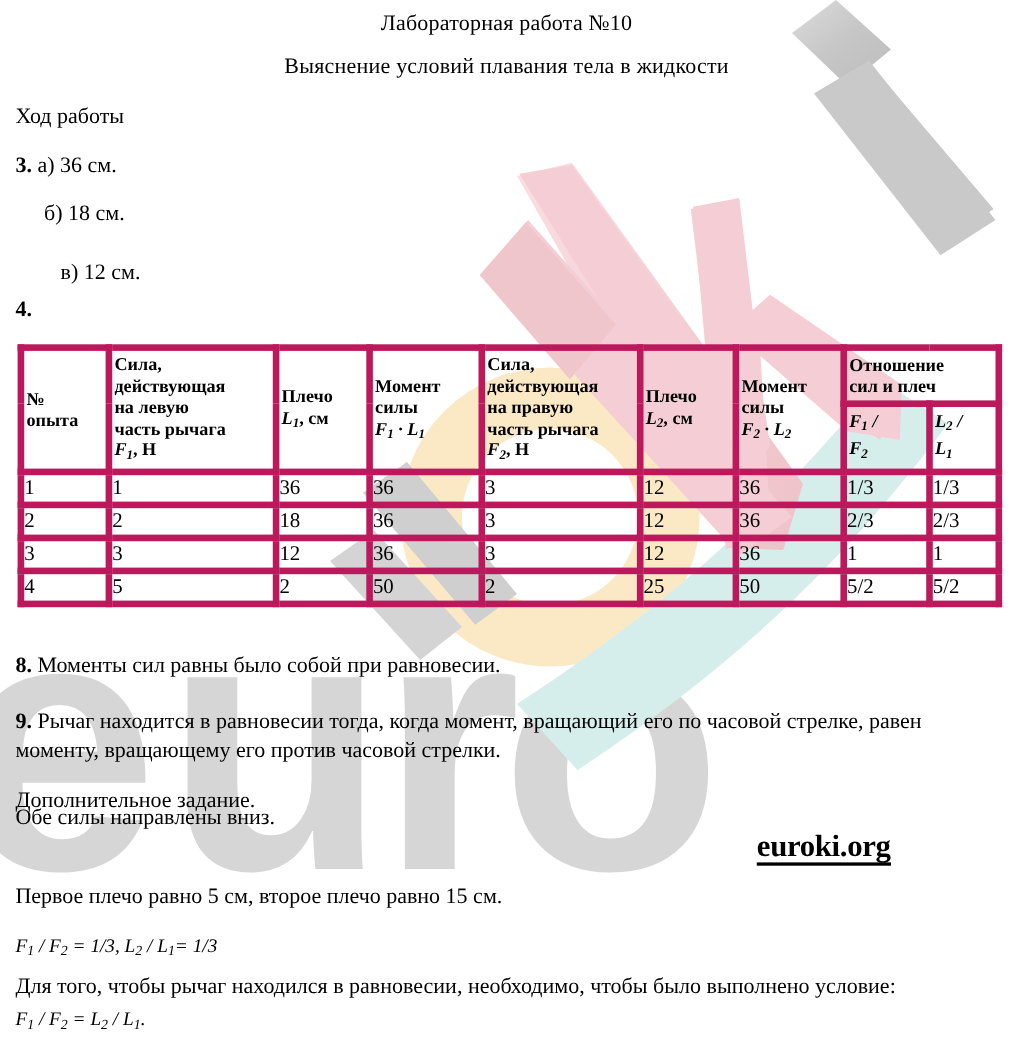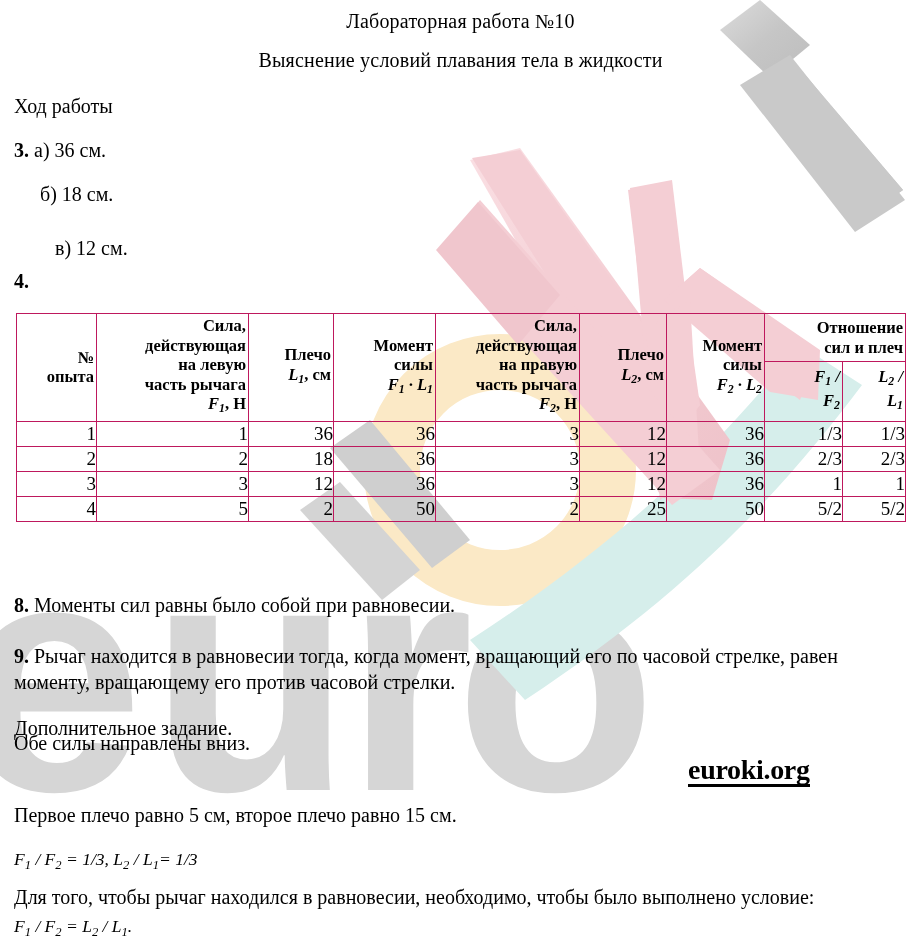--- a/index.html
+++ b/index.html
@@ -90,22 +90,22 @@
     width: 889px;
   }
   table.lab-table {
     border-collapse: collapse;
     width: 889px;
     table-layout: fixed;
     background: transparent;
   }
   table.lab-table th,
   table.lab-table td {
-    border: 1px solid #be185d;
-    text-align: right;
+    border: 6px solid #be185d;
+    text-align: left;
     vertical-align: middle;
     padding: 0;
     background: transparent;
   }
   table.lab-table th {
     font-weight: bold;
     font-size: 16.5px;
     line-height: 19.5px;
     padding: 2px 2px;
   }

